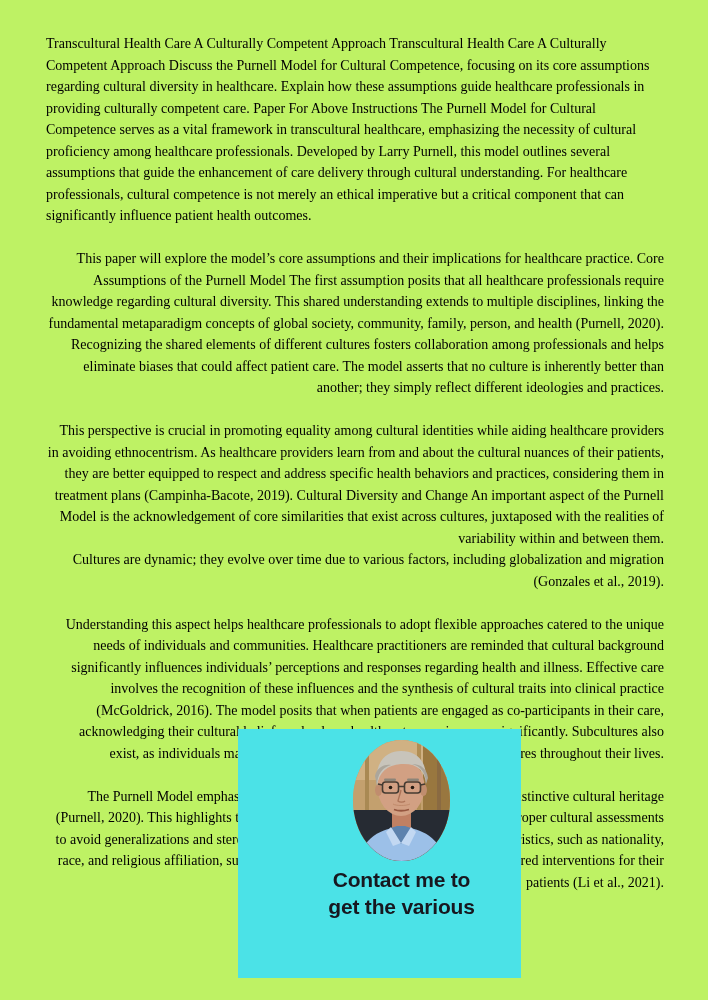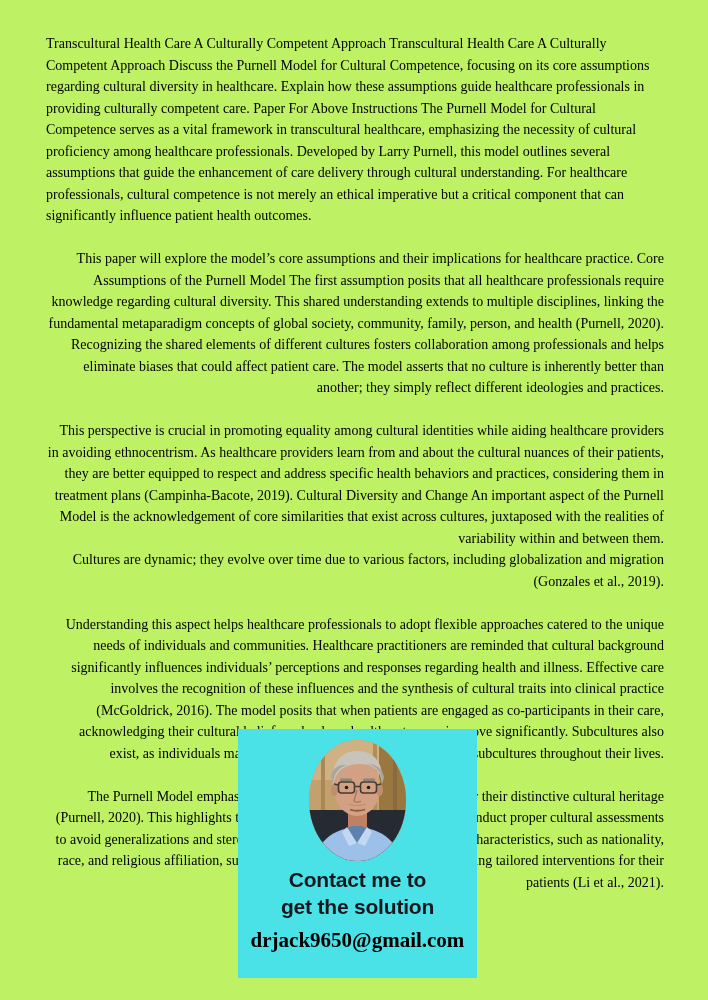--- a/index.html
+++ b/index.html
@@ -27,20 +27,21 @@
   .doc-text p + p { margin-top: 21.5px; text-align: right; }
 
   .promo-card {
     position: absolute;
     left: 238px;
     top: 729px;
     width: 239px;
     height: 249px;
     background: #4be2e7;
     text-align: center;
+    padding-left: 44px;
   }
   .portrait {
     width: 97px;
     height: 121px;
     margin: 11px auto 0 auto;
     border-radius: 50%;
     overflow: hidden;
     background: #c3a06e;
   }
   .portrait svg { display: block; }
@@ -117,18 +118,17 @@
         <circle cx="59.5" cy="47.5" r="1.8" fill="#241a12"></circle>
 
         <path d="M48,50 C47,55 45.5,58 45,61 C46.5,62.5 50.5,62.5 52,61" stroke="#ad7458" stroke-width="1.4" fill="none"></path>
 
         <path d="M41,69.5 C45,71 51,71 56,69.5" stroke="#95563f" stroke-width="1.8" fill="none"></path>
         <path d="M40,64 C43,66 53,66 57,64" stroke="#c08a6b" stroke-width="1" fill="none"></path>
       </svg>
     </div>
     <div class="promo-headline">
       <div>Contact me to</div>
-      <div>get the solution</div>
+      <div>get the various</div>
     </div>
-    <div class="promo-email">drjack9650@gmail.com</div>
   </div>
 
 </div>
 
 </body></html>

